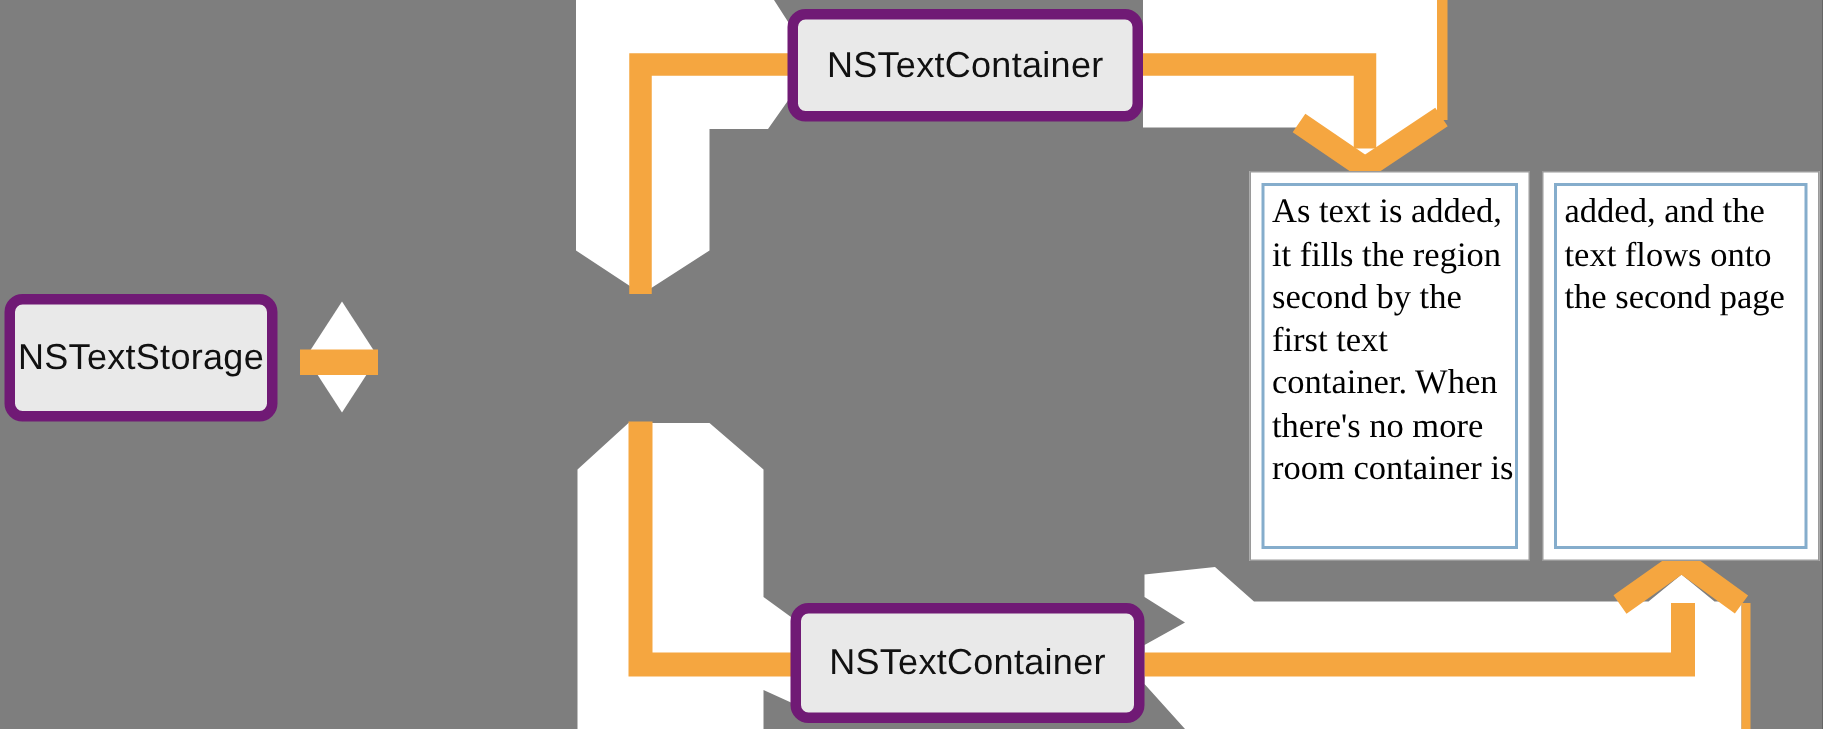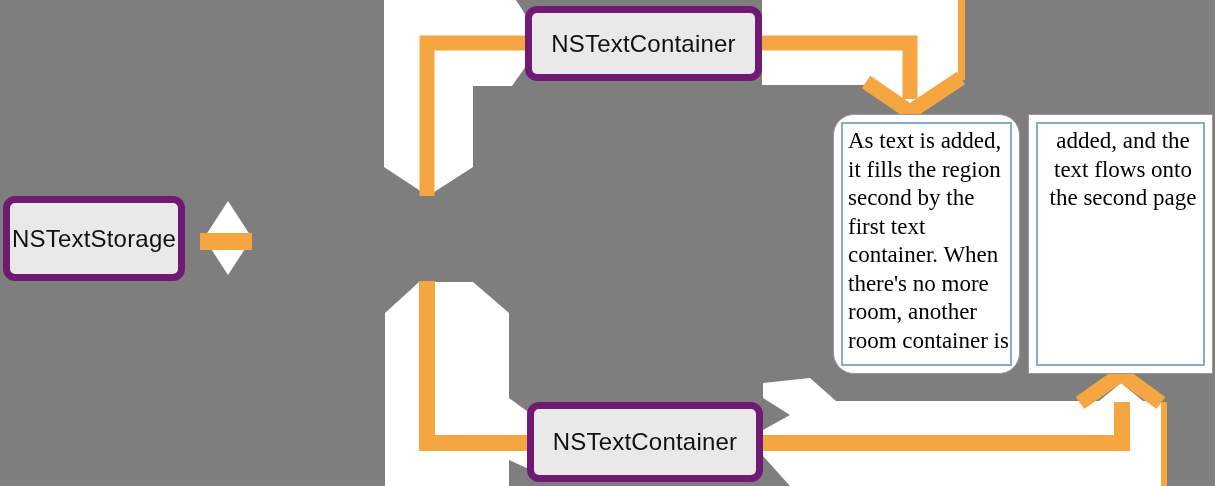--- a/index.html
+++ b/index.html
@@ -73,36 +73,35 @@
 
 
   <div class="node" style="left:525px;top:6px;width:237px;height:75px;">
     <span>NSTextContainer</span>
   </div>
 
   <div class="node" style="left:527px;top:402px;width:236px;height:80px;">
     <span>NSTextContainer</span>
   </div>
 
-  <div class="page" style="left:833px;top:114px;width:187px;height:260px;border-radius:21px;">
+  <div class="page" style="left:833px;top:114px;width:187px;height:260px;">
     <div class="page-frame">
       <div class="page-text">
         <div class="page-line">As text is added,</div>
         <div class="page-line">it fills the region</div>
         <div class="page-line">second by the</div>
         <div class="page-line">first text</div>
         <div class="page-line">container. When</div>
         <div class="page-line">there's no more</div>
-        <div class="page-line">room, another</div>
         <div class="page-line">room container is</div>
       </div>
     </div>
   </div>
 
-  <div class="page" style="left:1028px;top:114px;width:185px;height:260px;text-align:center;">
+  <div class="page" style="left:1028px;top:114px;width:185px;height:260px;">
     <div class="page-frame">
       <div class="page-text">
         <div class="page-line">added, and the</div>
         <div class="page-line">text flows onto</div>
         <div class="page-line">the second page</div>
       </div>
     </div>
   </div>
 
 </div>

